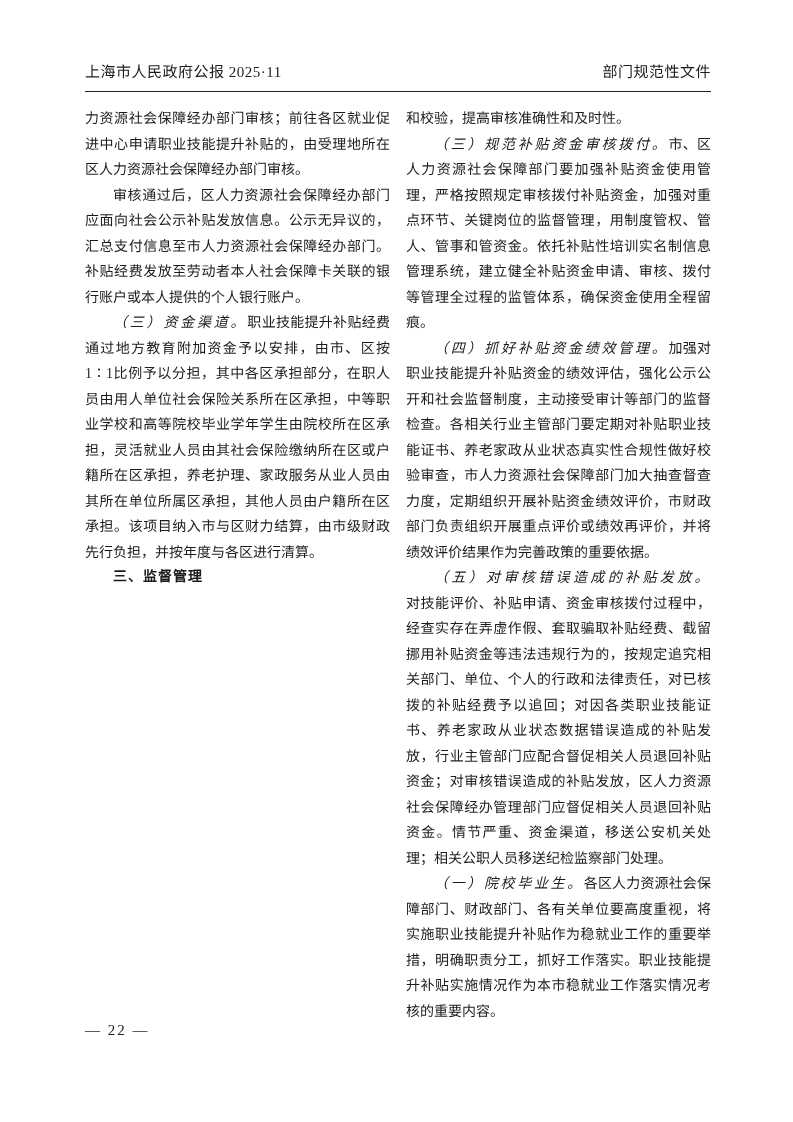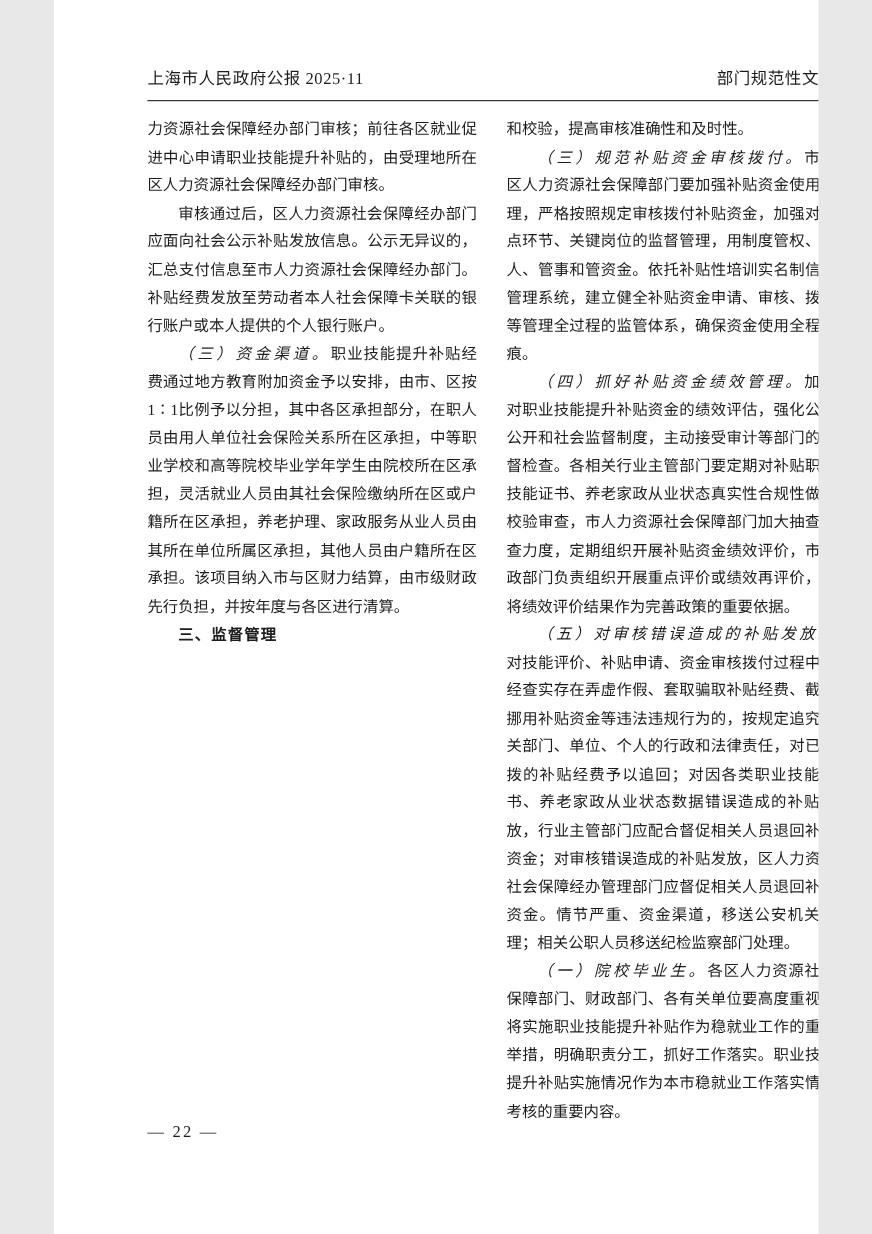--- a/index.html
+++ b/index.html
@@ -2,21 +2,21 @@
 <html lang="zh-CN"><head>
 <meta charset="utf-8">
 <style>
   html, body {
     margin: 0;
     padding: 0;
     background: #e8e8e8;
   }
   .page {
     position: relative;
-    width: 695px;
+    width: 793px;
     height: 1122px;
     margin: 0 auto;
     background: #ffffff;
     color: #1c1c1c;
     font-family: "Liberation Serif", "DejaVu Serif", serif;
     overflow: hidden;
   }
   .content {
     position: absolute;
     left: 85px;
@@ -31,39 +31,39 @@
     line-height: 20px;
     letter-spacing: 0.5px;
   }
   .header-rule {
     border: none;
     border-top: 1.5px solid #222;
     margin: 9px 0 0 0;
   }
   .columns {
     display: flex;
-    gap: 27px;
+    gap: 16px;
     margin-top: 14px;
   }
   .col {
     width: 305px;
     font-size: 14px;
     line-height: 25.5px;
     text-align: justify;
     text-justify: inter-character;
   }
   .col p {
     margin: 0;
     text-indent: 2em;
   }
   .col p.cont {
     text-indent: 0;
   }
   .col p.heading {
-    font-family: Liberation Sans, sans-serif;
+    font-family: Liberation Mono, monospace;
     font-weight: 700;
     letter-spacing: 1px;
   }
   .lead {
     font-style: italic;
     letter-spacing: 2.5px;
   }
   .footer {
     position: absolute;
     left: 85px;

